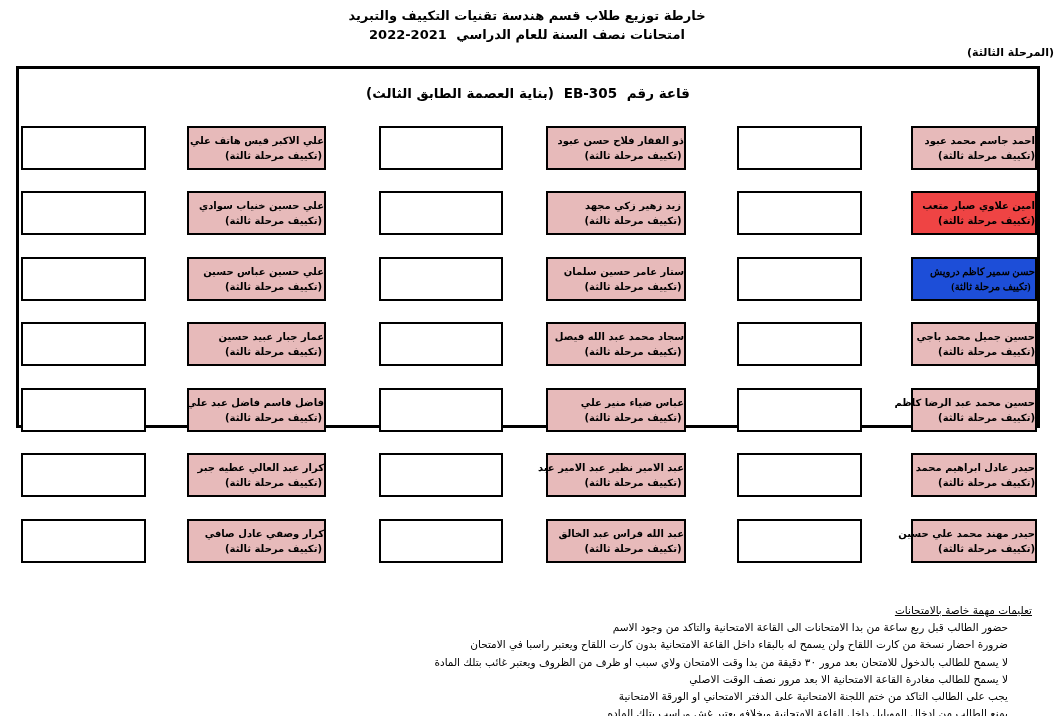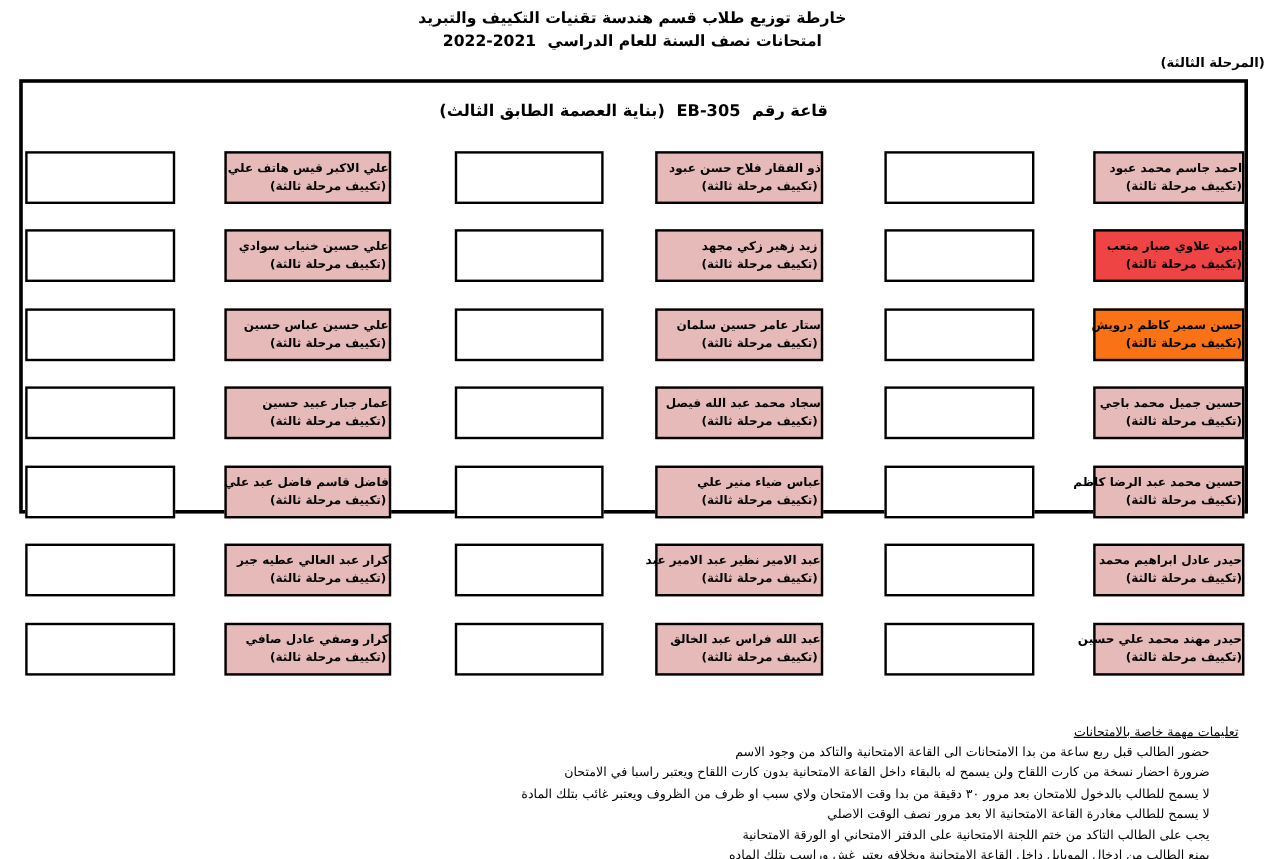--- a/index.html
+++ b/index.html
@@ -122,21 +122,21 @@
         <div class="seat pink c2" style="background: rgb(231, 186, 186);">
           <span class="nm">علي حسين عباس حسين</span>
           <span class="pg">(تكييف مرحلة ثالثة)</span>
         </div>
         <div class="seat empty c3"></div>
         <div class="seat pink c4" style="background: rgb(231, 186, 186);">
           <span class="nm">ستار عامر حسين سلمان</span>
           <span class="pg">(تكييف مرحلة ثالثة)</span>
         </div>
         <div class="seat empty c5"></div>
-        <div class="seat pink c6" style="background: #f97316;">
+        <div class="seat pink c6" style="background: #1d4ed8; font-family: Liberation Serif, serif;">
           <span class="nm">حسن سمير كاظم درويش</span>
           <span class="pg">(تكييف مرحلة ثالثة)</span>
         </div>
       </div>
 
       <div class="row">
         <div class="seat empty c1"></div>
         <div class="seat pink c2" style="background: rgb(231, 186, 186);">
           <span class="nm">عمار جبار عبيد حسين</span>
           <span class="pg">(تكييف مرحلة ثالثة)</span>

